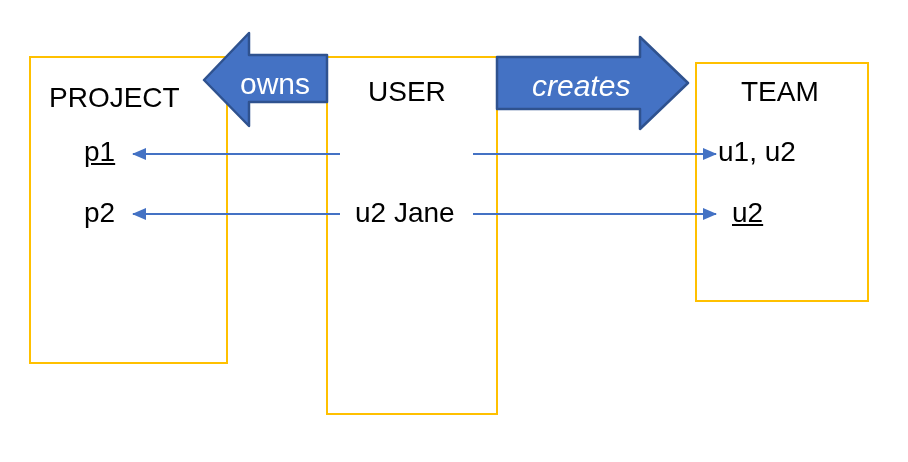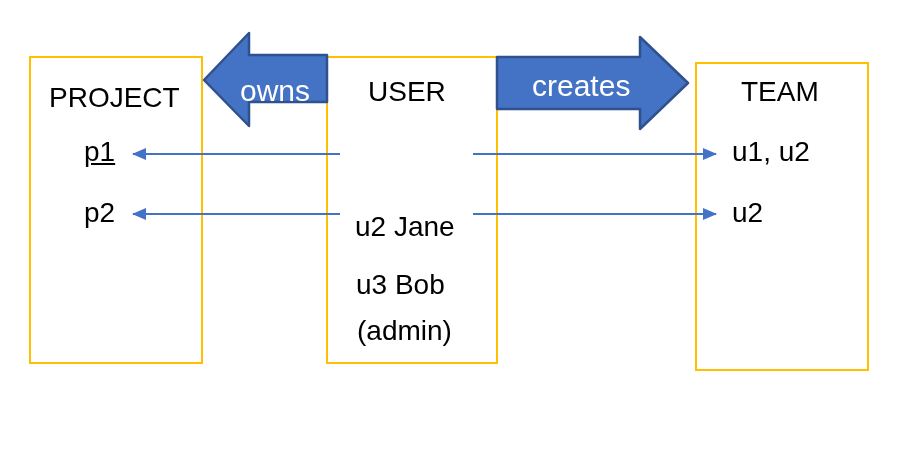--- a/index.html
+++ b/index.html
@@ -52,52 +52,50 @@
   }
   .connector-head {
     fill: var(--connector, #4472C4);
   }
 </style>
 </head>
 <body>
 
 <div class="canvas">
 
-  <div class="entity-box" style="left:29px; top:56px; width:174px; height:308px;">
+  <div class="entity-box" style="left:29px; top:56px; width:199px; height:308px;">
     <span class="lbl" style="left:18px; top:23px;">PROJECT</span>
     <span class="lbl" style="left:53px; top:77px;text-decoration:underline;">p1</span>
     <span class="lbl" style="left:53px; top:138px;">p2</span>
   </div>
 
-  <div class="entity-box" style="left:326px; top:56px; width:172px; height:308px;">
+  <div class="entity-box" style="left:326px; top:56px; width:172px; height:359px;">
     <span class="lbl" style="left:40px; top:17px;">USER</span>
-    <span class="lbl" style="left:27px; top:138px;margin-top:14px;">u2 Jane</span>
-    <span class="lbl" style="left:28px; top:210px;">u3 Bob</span>
-    <span class="lbl" style="left:29px; top:256px;">(admin)</span>
+    <span class="lbl" style="left:27px; top:138px;">u2 Jane</span>
   </div>
 
-  <div class="entity-box" style="left:695px; top:62px; width:174px; height:309px;">
+  <div class="entity-box" style="left:695px; top:62px; width:174px; height:240px;">
     <span class="lbl" style="left:44px; top:11px;">TEAM</span>
-    <span class="lbl" style="left:35px; top:71px;text-align:center;">u1, u2</span>
-    <span class="lbl" style="left:35px; top:132px;">u2</span>
+    <span class="lbl" style="left:21px; top:71px;text-align:center;">u1, u2</span>
+    <span class="lbl" style="left:35px; top:132px;text-decoration:underline;">u2</span>
   </div>
 
   <svg class="layer" width="908" height="462" viewBox="0 0 908 462">
     <defs>
       <marker id="arrowhead" markerUnits="userSpaceOnUse" markerWidth="15" markerHeight="12" refX="13" refY="6" orient="auto">
         <path d="M0,0 L14,6 L0,12 Z" class="connector-head"></path>
       </marker>
     </defs>
 
     <polygon class="big-arrow" points="204,80 249,33 249,55 327,55 327,102 249,102 249,126"></polygon>
 
     <polygon class="big-arrow" points="497,57 640,57 640,37 688,83 640,129 640,109 497,109"></polygon>
 
     <line class="connector-line" x1="340" y1="154" x2="133" y2="154" marker-end="url(#arrowhead)"></line>
     <line class="connector-line" x1="340" y1="214" x2="133" y2="214" marker-end="url(#arrowhead)"></line>
     <line class="connector-line" x1="473" y1="154" x2="716" y2="154" marker-end="url(#arrowhead)"></line>
     <line class="connector-line" x1="473" y1="214" x2="716" y2="214" marker-end="url(#arrowhead)"></line>
   </svg>
 
-  <span class="arrow-lbl" style="left:240px; top:66px;margin-top:7px;">owns</span>
-  <span class="arrow-lbl" style="left:532px; top:68px;">creates</span>
+  <span class="arrow-lbl" style="left:240px; top:66px;">owns</span>
+  <span class="arrow-lbl" style="left:532px; top:68px;font-style:italic;">creates</span>
 
 </div>
 
 </body></html>

